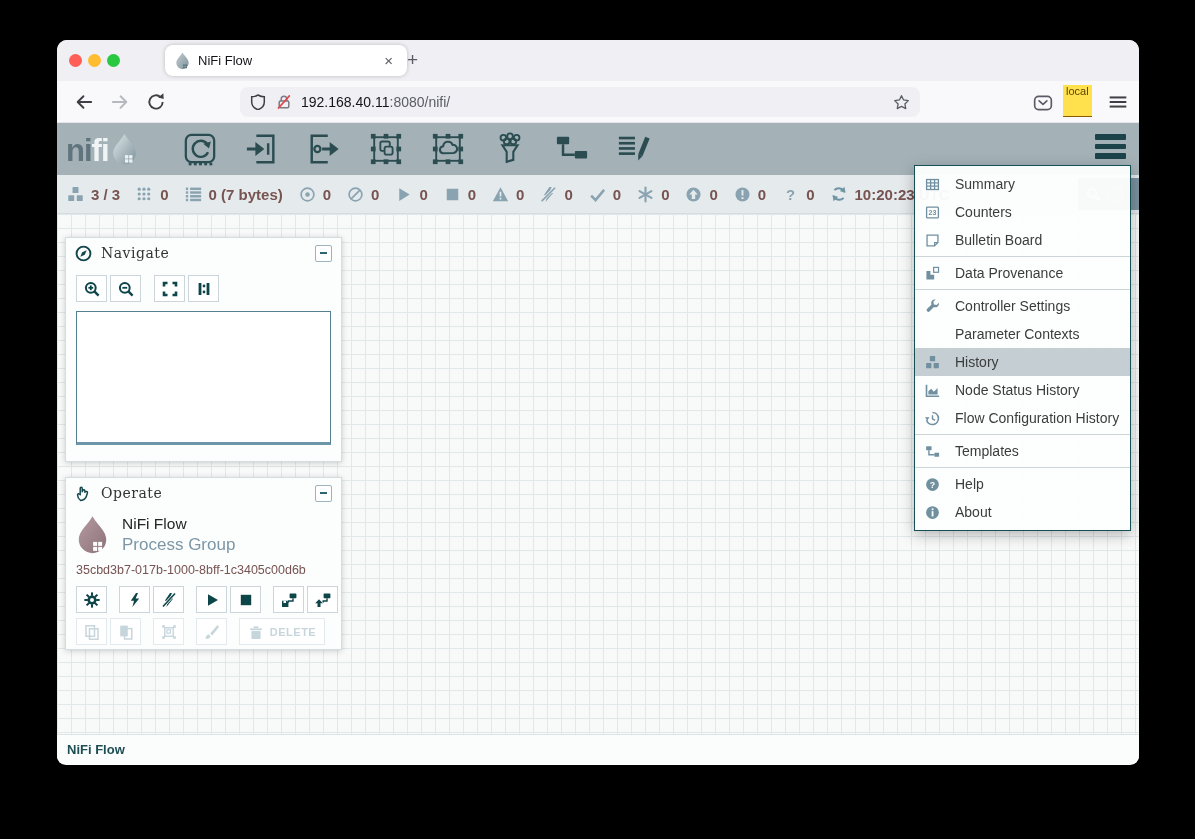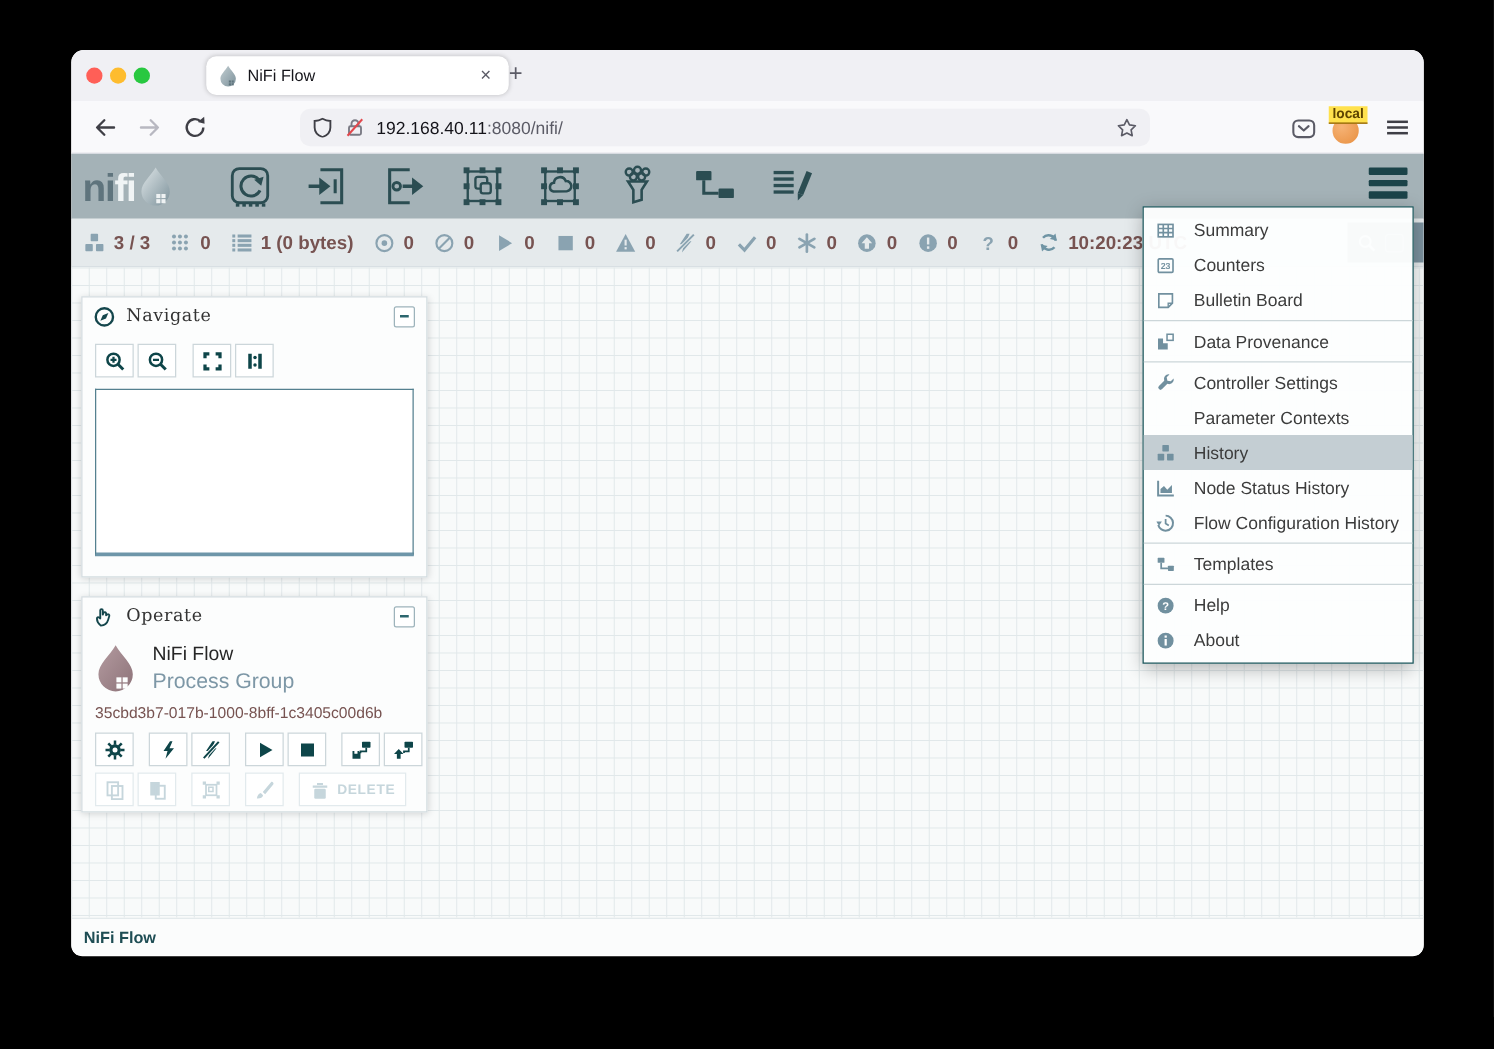--- a/index.html
+++ b/index.html
@@ -15,21 +15,21 @@
   .tab-title{font-size:13px;color:#15141a;margin-left:8px;flex:1;}
   .tab-close{color:#5b5b66;font-size:15px;line-height:1;padding:2px 4px;border-radius:4px;}
   .newtab{position:absolute;left:342px;top:8px;font-size:19px;color:#5b5b66;padding:1px 8px;border-radius:4px;}
   .navbar{height:42px;background:#f9f9fb;position:relative;border-bottom:1px solid #e4e4ea;box-sizing:border-box;}
   .nav-ic{position:absolute;top:11px;width:20px;height:20px;}
   .urlbar{position:absolute;left:183px;top:6px;width:680px;height:30px;background:#f0f0f4;
     border-radius:8px;display:flex;align-items:center;padding:0 10px;box-sizing:border-box;}
   .url-text{font-size:14px;margin-left:9px;flex:1;white-space:nowrap;overflow:hidden;}
   .url-host{color:#15141a;} .url-path{color:#5b5b66;}
   .badge-local{position:absolute;left:1006px;top:4px;background:#ffe14d;color:#5d4400;
-    font-size:11px;font-weight:bold;padding:0 3px 1px;border-bottom:1.5px solid #8a5a00;z-index:2;}
+    font-size:11px;font-weight:normal;padding:0 3px 19px;border-bottom:1.5px solid #8a5a00;z-index:2;}
   .avatar{position:absolute;left:1009px;top:13px;width:21px;height:21px;border-radius:50%;
     background:radial-gradient(circle at 35% 35%,#f6b376,#e88f3f);}
   
   .nifi-header{height:52px;background:#a4b2b7;display:flex;align-items:center;position:relative;}
   .logo{display:flex;align-items:flex-end;margin-left:9px;}
   .logo-text{font-size:31px;font-weight:bold;letter-spacing:-1px;line-height:1;}
   .logo-ni{color:#5f747d;} .logo-fi{color:#f0f4f5;}
   .tools{display:flex;gap:26px;margin-left:44px;align-items:center;color:#2b4d52;}
   .tool{width:36px;height:36px;display:flex;align-items:center;justify-content:center;}
   .tool svg{width:34px;height:34px;}
@@ -329,21 +329,21 @@
                 <rect x="4.8" y="1.5" width="10.4" height="2.3"></rect>
                 <rect x="0.8" y="5" width="2.2" height="2.3"></rect>
                 <rect x="4.8" y="5" width="10.4" height="2.3"></rect>
                 <rect x="0.8" y="8.5" width="2.2" height="2.3"></rect>
                 <rect x="4.8" y="8.5" width="10.4" height="2.3"></rect>
                 <rect x="0.8" y="12" width="2.2" height="2.3"></rect>
                 <rect x="4.8" y="12" width="10.4" height="2.3"></rect>
               </g>
             </svg>
           </span>
-          <span class="sb-val">1 (0 bytes)</span>
+          <span class="sb-val">0 (7 bytes)</span>
         </span>
         <span class="sb-item">
           <span>
             <svg viewBox="0 0 16 16" xmlns="http://www.w3.org/2000/svg">
               <circle cx="8" cy="8" r="6" fill="none" stroke="currentColor" stroke-width="1.6"></circle>
               <circle cx="8" cy="8" r="2.1" fill="currentColor"></circle>
             </svg>
           </span>
           <span class="sb-val">0</span>
         </span>

